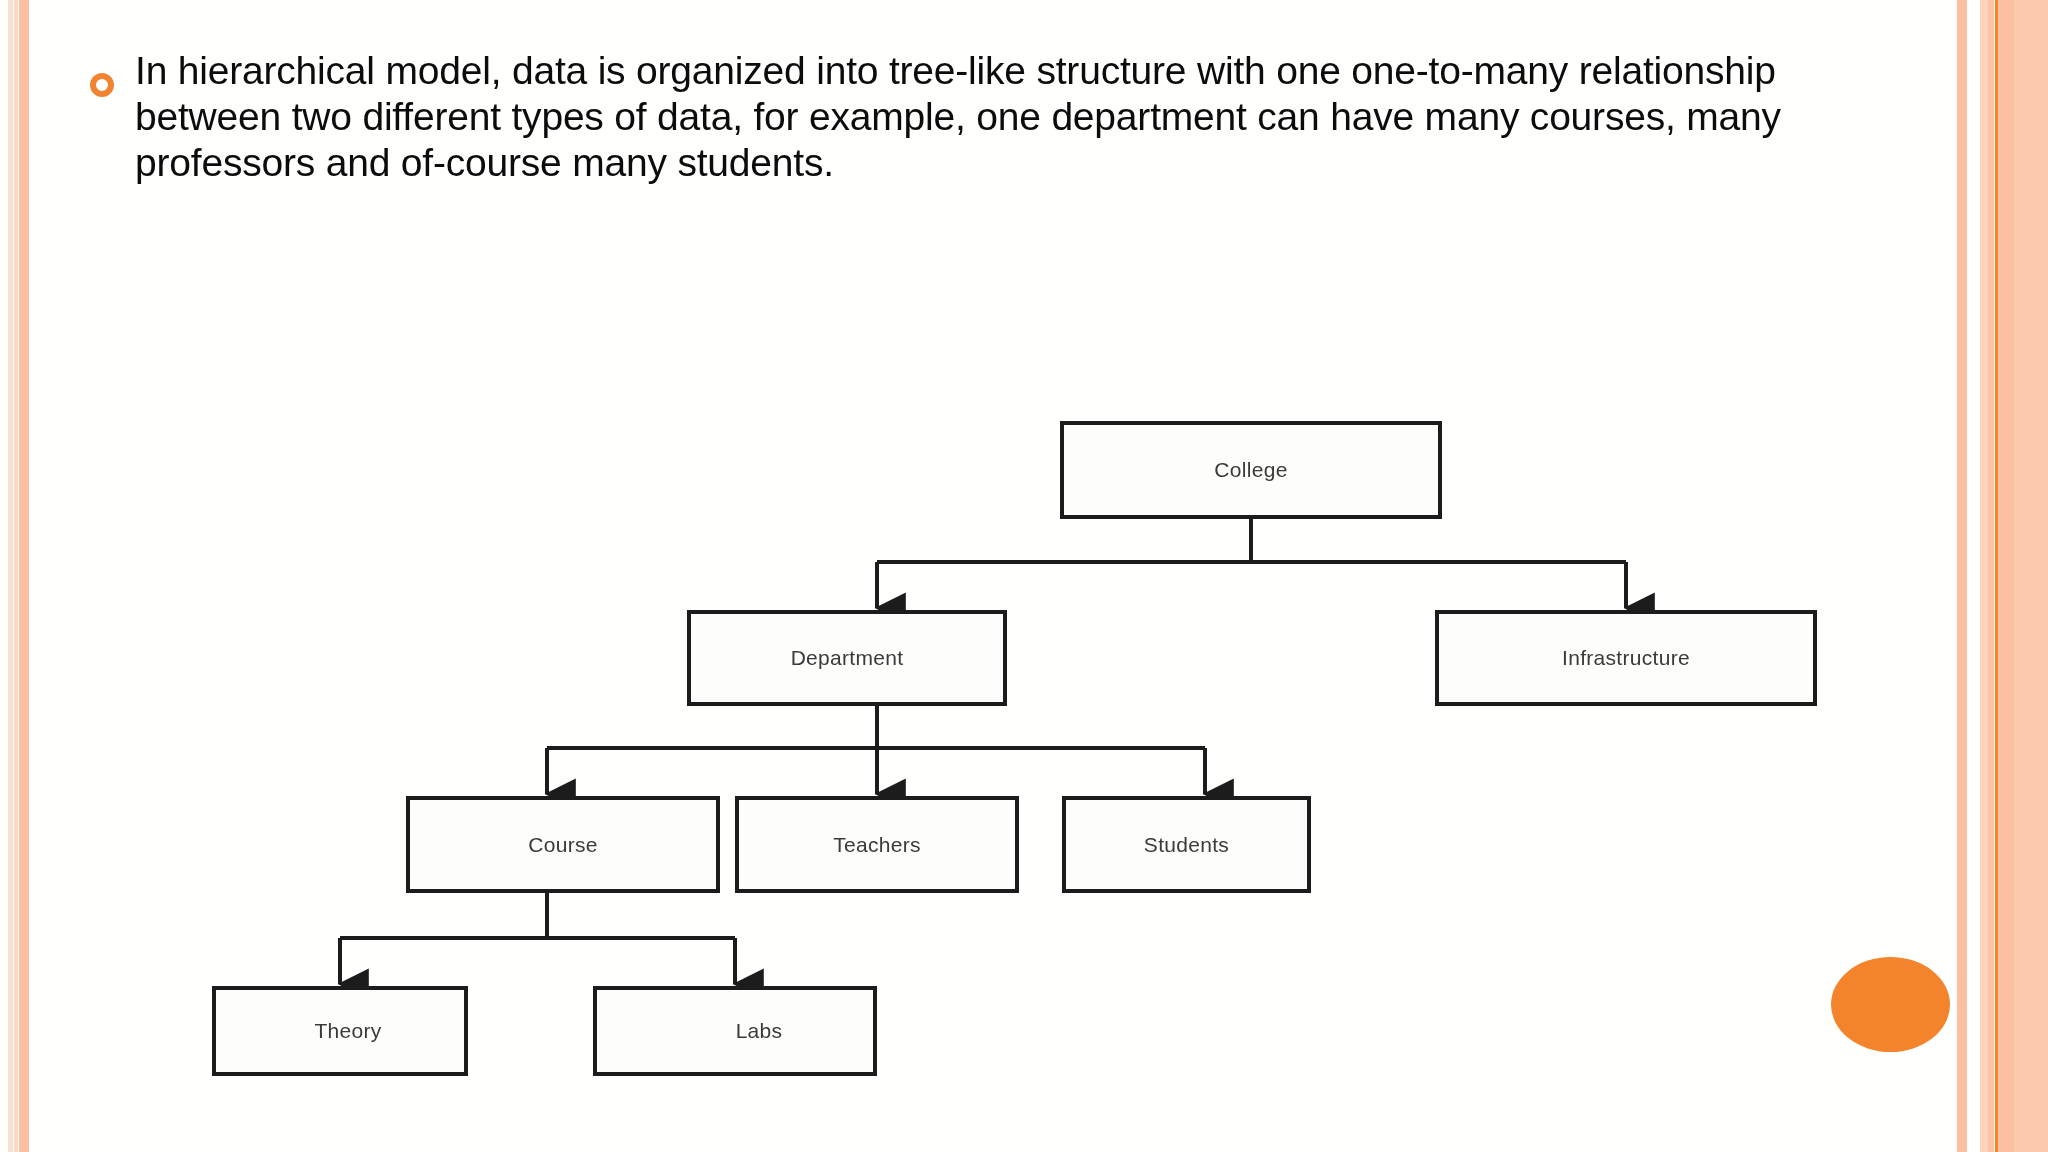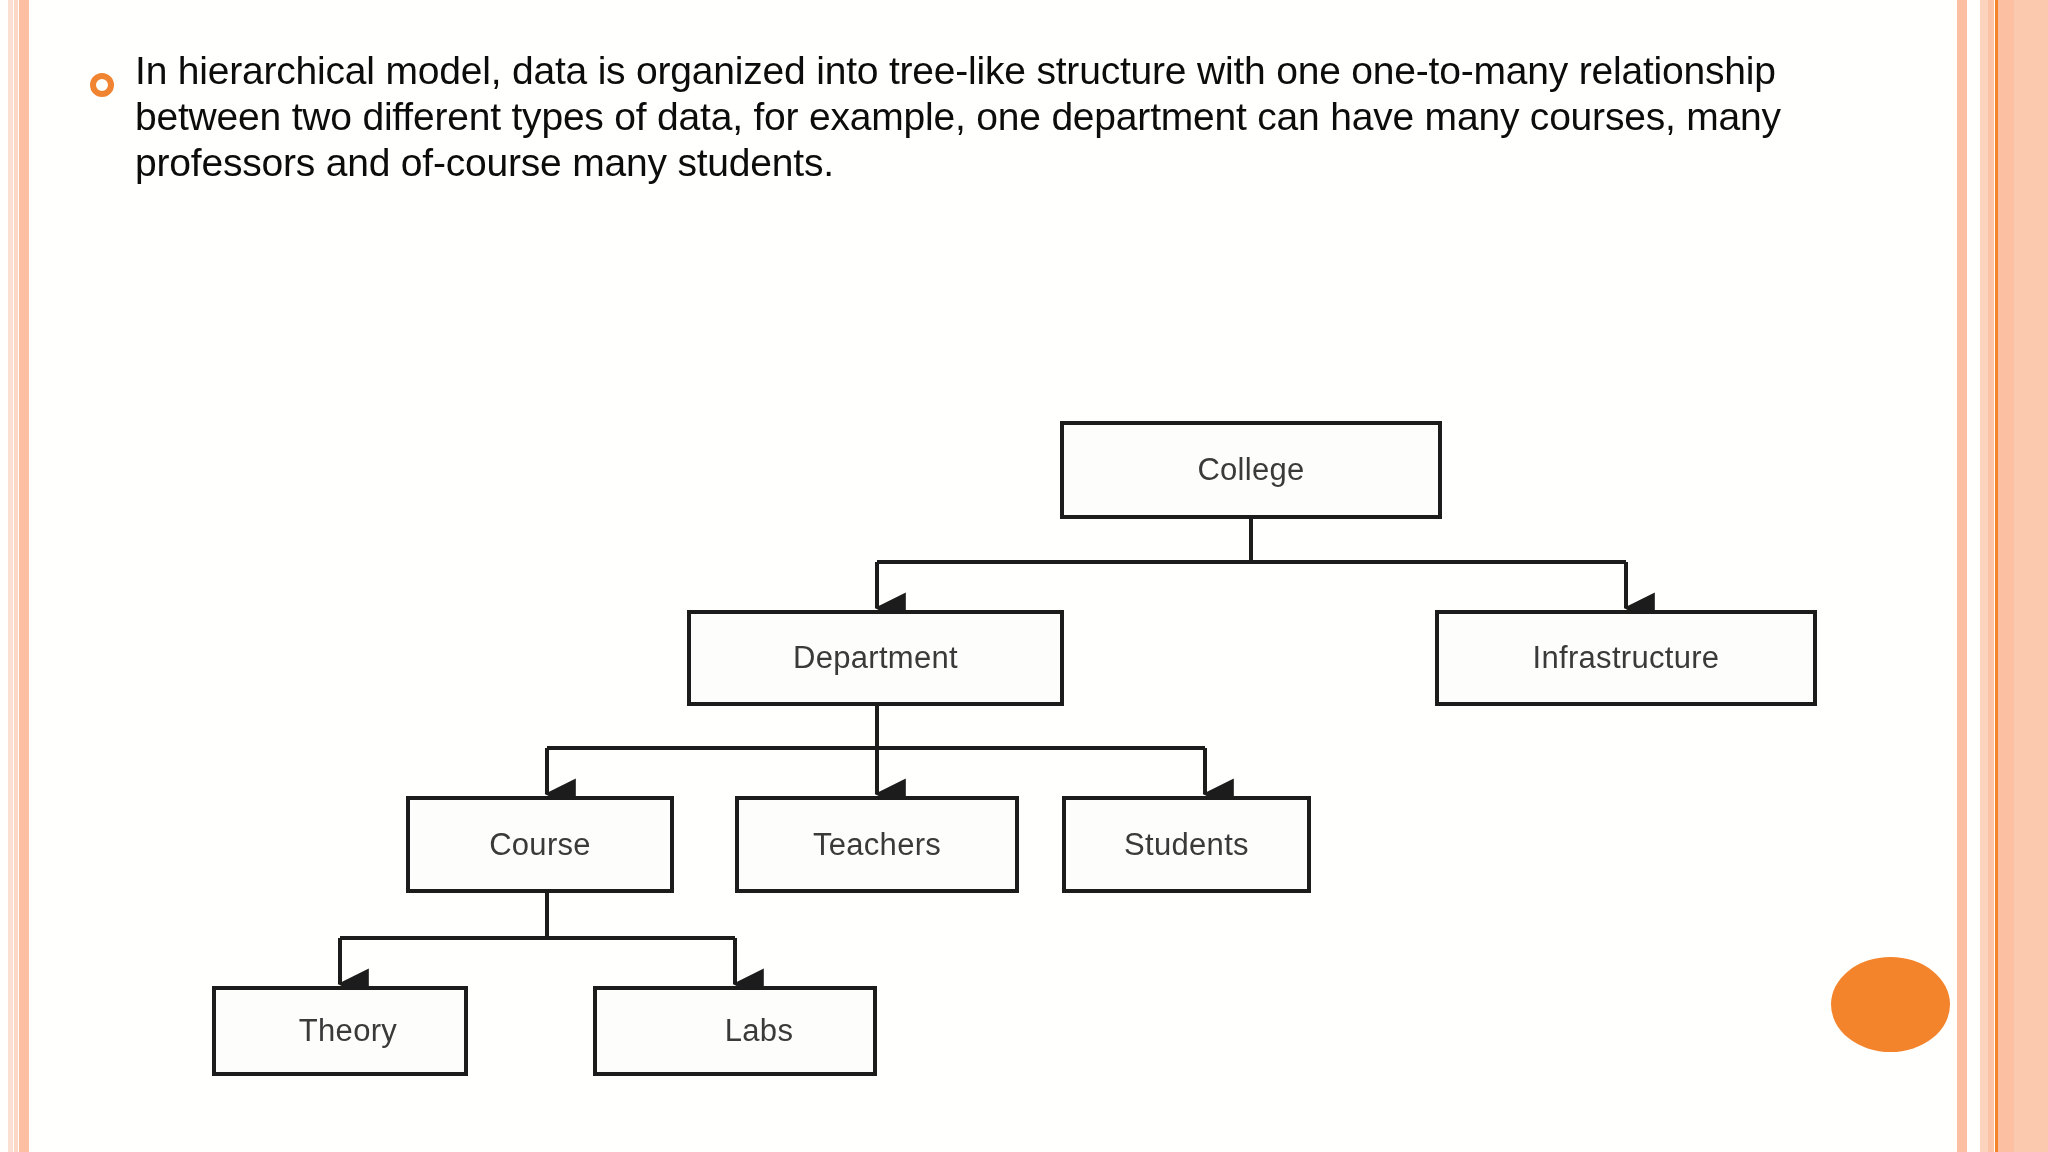--- a/index.html
+++ b/index.html
@@ -67,21 +67,21 @@
     pointer-events: none;
   }
   .node {
     position: absolute;
     box-sizing: border-box;
     border: 4px solid #1c1c1c;
     background: #fdfdfb;
     display: flex;
     align-items: center;
     justify-content: center;
-    font-size: 31px;
+    font-size: 21px;
     color: #3a3a3a;
     letter-spacing: 0.3px;
   }
 
   
   .accent-ellipse {
     position: absolute;
     left: 1831px;
     top: 957px;
     width: 119px;
@@ -131,27 +131,27 @@
         <path d="M340,938 L735,938" stroke="#1c1c1c" stroke-width="4" fill="none"></path>
         <path d="M340,938 L340,984" stroke="#1c1c1c" stroke-width="4" fill="none" marker-end="url(#arrowhead)"></path>
         <path d="M735,938 L735,984" stroke="#1c1c1c" stroke-width="4" fill="none" marker-end="url(#arrowhead)"></path>
       </g>
   </svg>
 
   <div id="node-layer">
       <div class="node" style="left: 1060px; top: 421px; width: 382px; height: 98px;">
         <span>College</span>
       </div>
-      <div class="node" style="left: 687px; top: 610px; width: 377px; height: 96px;">
+      <div class="node" style="left: 687px; top: 610px; width: 320px; height: 96px;">
         <span>Department</span>
       </div>
       <div class="node" style="left: 1435px; top: 610px; width: 382px; height: 96px;">
         <span>Infrastructure</span>
       </div>
-      <div class="node" style="left: 406px; top: 796px; width: 268px; height: 97px;">
+      <div class="node" style="left: 406px; top: 796px; width: 314px; height: 97px;">
         <span>Course</span>
       </div>
       <div class="node" style="left: 735px; top: 796px; width: 284px; height: 97px;">
         <span>Teachers</span>
       </div>
       <div class="node" style="left: 1062px; top: 796px; width: 249px; height: 97px;">
         <span>Students</span>
       </div>
       <div class="node" style="left: 212px; top: 986px; width: 256px; height: 90px; padding-left: 16px;">
         <span>Theory</span>

